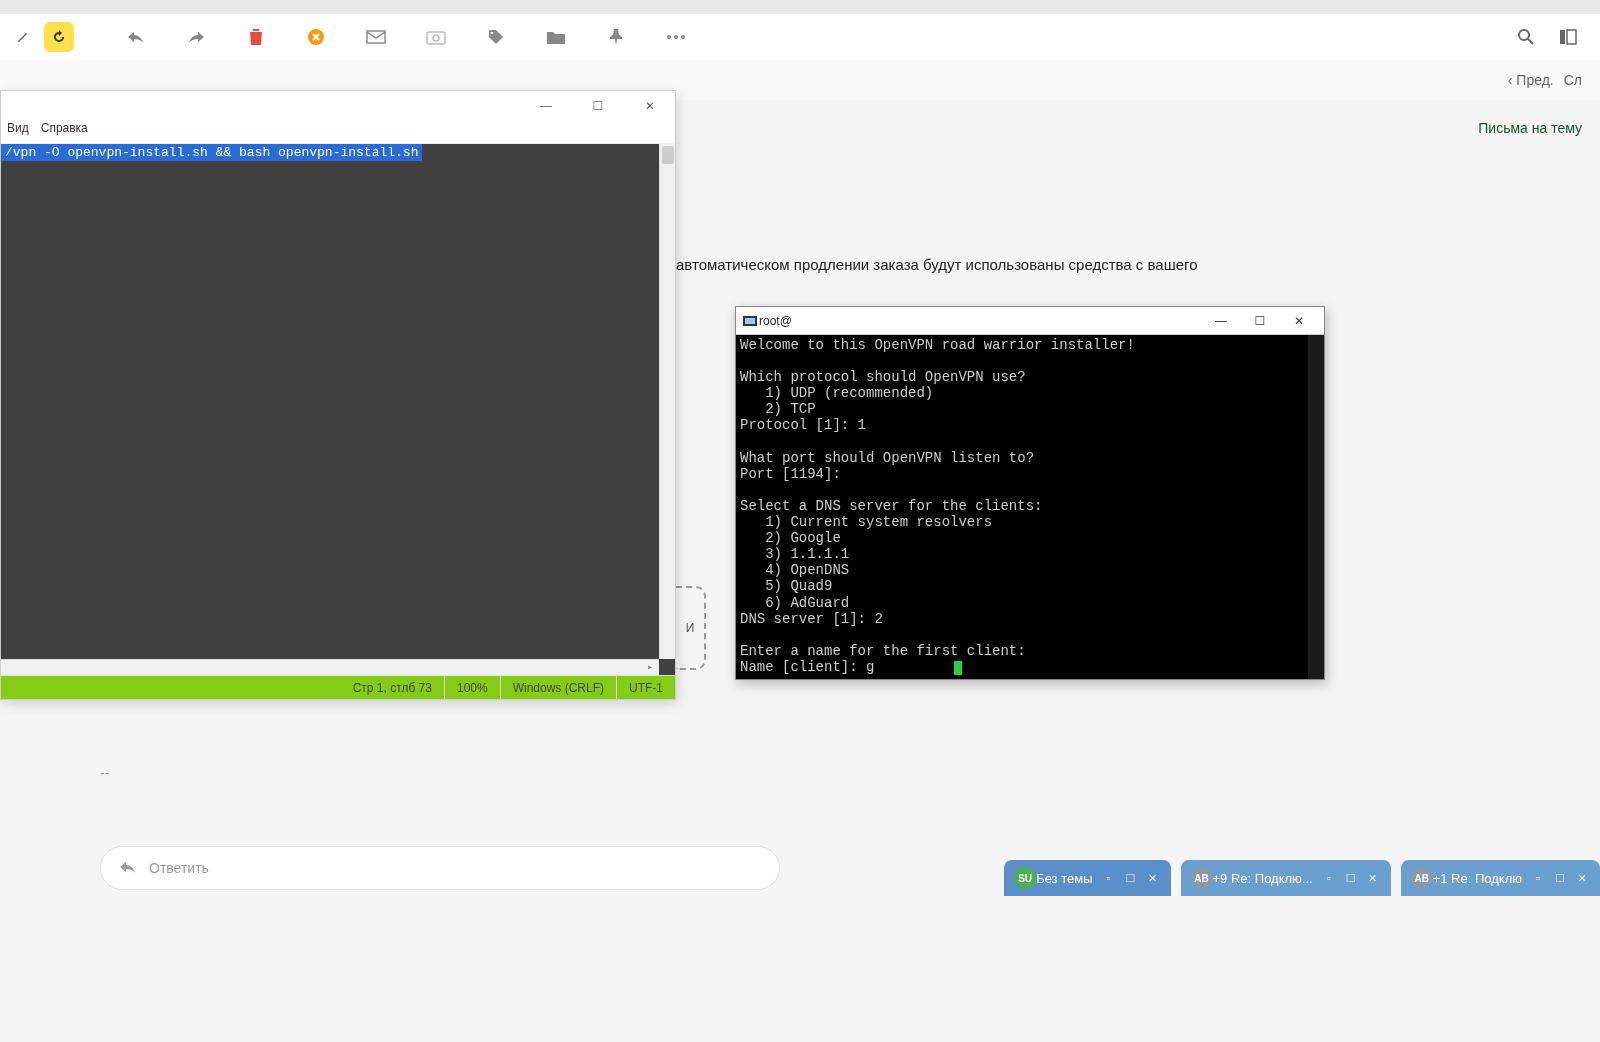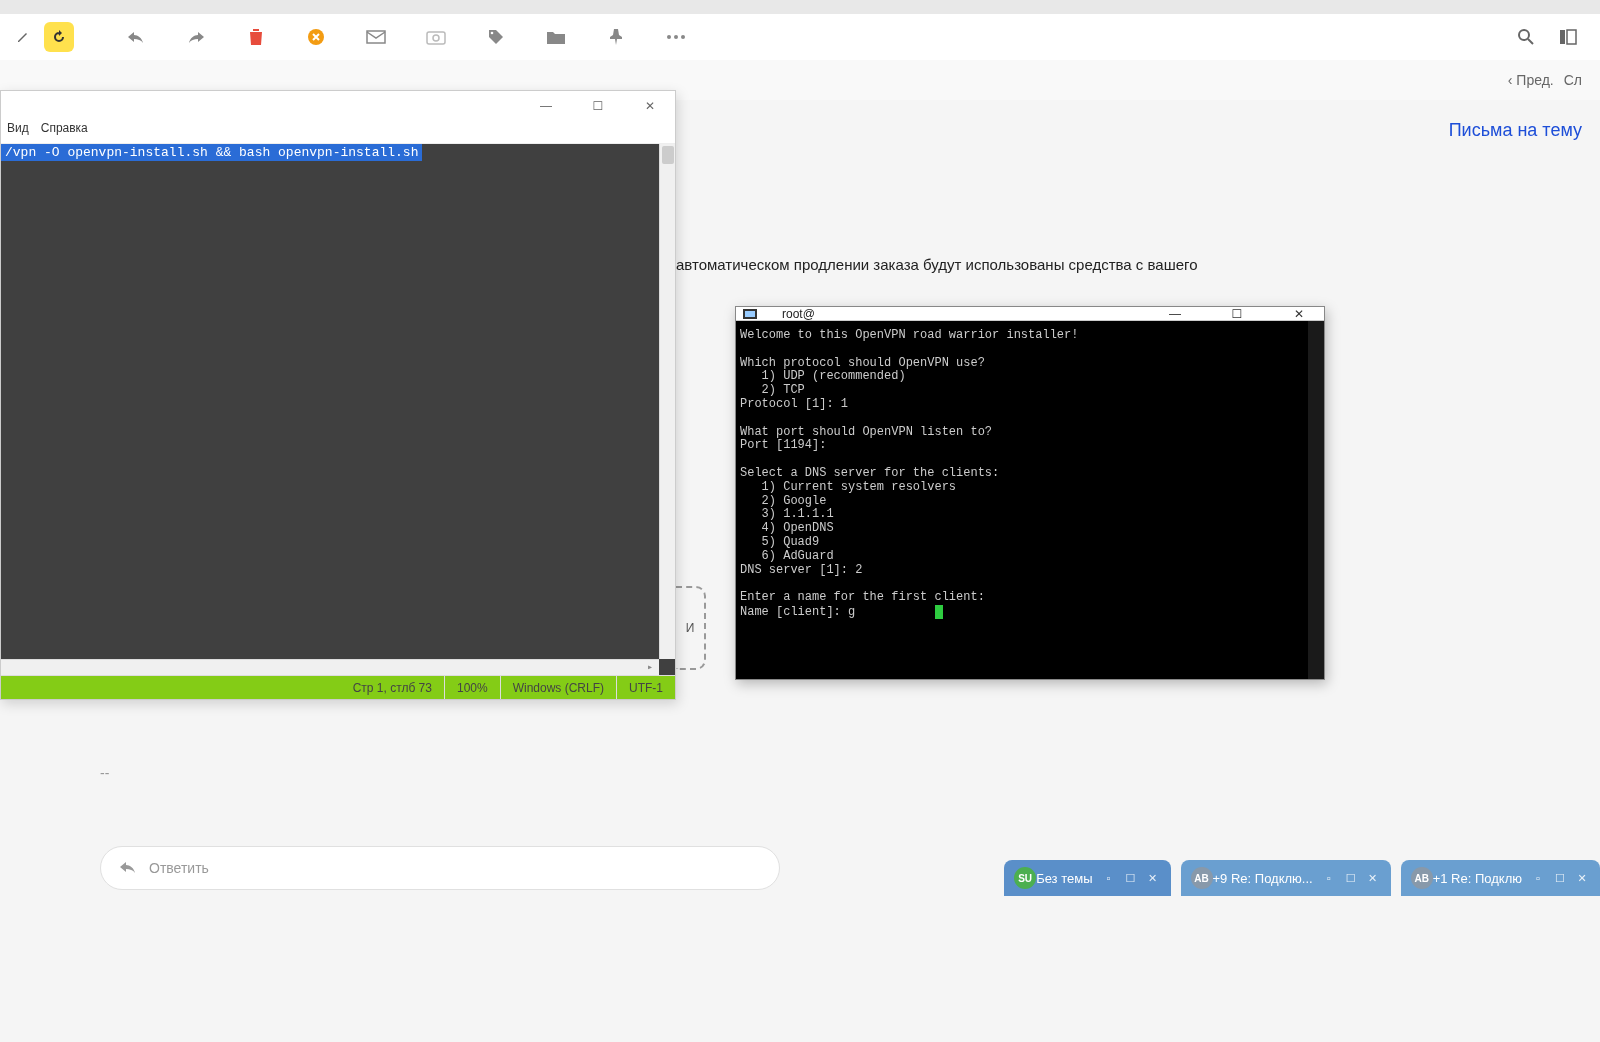--- a/index.html
+++ b/index.html
@@ -45,21 +45,21 @@
 .navrow {
   height: 40px; background: #f9f9f9;
   display: flex; align-items: center; justify-content: flex-end;
   padding: 0 18px; font-size: 14px; color: #666; gap: 10px;
 }
 .prev-link { display: flex; align-items: center; gap: 4px; cursor: pointer; }
 
 
 .sidelabel {
   position: absolute; right: 18px; top: 120px;
-  font-size: 18px; color: #1d4ed8;
+  font-size: 14px; color: #14532d;
 }
 
 
 .bg-text {
   position: absolute; top: 256px; left: 676px;
   font-size: 15px; color: #222;
 }
 
 
 .dash {
@@ -135,31 +135,31 @@
 
 
 .terminal {
   position: absolute; left: 735px; top: 306px;
   width: 590px; height: 374px;
   background: #fff; border: 1px solid #888;
   box-shadow: 2px 4px 12px rgba(0,0,0,0.25);
   display: flex; flex-direction: column;
 }
 .term-titlebar {
-  height: 14px; background: #fff; border-bottom: 1px solid #ccc;
-  display: flex; align-items: center; padding: 0 6px; gap: 24px;
+  height: 28px; background: #fff; border-bottom: 1px solid #ccc;
+  display: flex; align-items: center; padding: 0 6px; gap: 1px;
   font-size: 12px; color: #222;
 }
 .term-title-icon { width: 16px; height: 16px; }
 .term-titlebar .spacer { flex: 1; }
 .term-winbtn { width: 38px; height: 22px; display: flex; align-items: center; justify-content: center; cursor: pointer; color: #333; }
 .term-body {
   flex: 1; background: #000; color: #ccc;
-  font-family: Consolas, "Courier New", monospace; font-size: 12px;
-  line-height: 1.15; padding: 8px 4px; white-space: pre; overflow: hidden;
+  font-family: Consolas, "Courier New", monospace; font-size: 14px;
+  line-height: 1.15; padding: 2px 4px; white-space: pre; overflow: hidden;
   position: relative;
 }
 .term-cursor { display: inline-block; width: 8px; height: 14px; background: #2ecc40; vertical-align: text-bottom; margin-left: 80px; }
 .term-scroll-v { position: absolute; right: 0; top: 0; bottom: 0; width: 16px; background: #1a1a1a; }
 
 
 .tasktabs {
   position: absolute; right: 0; bottom: 146px;
   display: flex; gap: 10px;
 }

